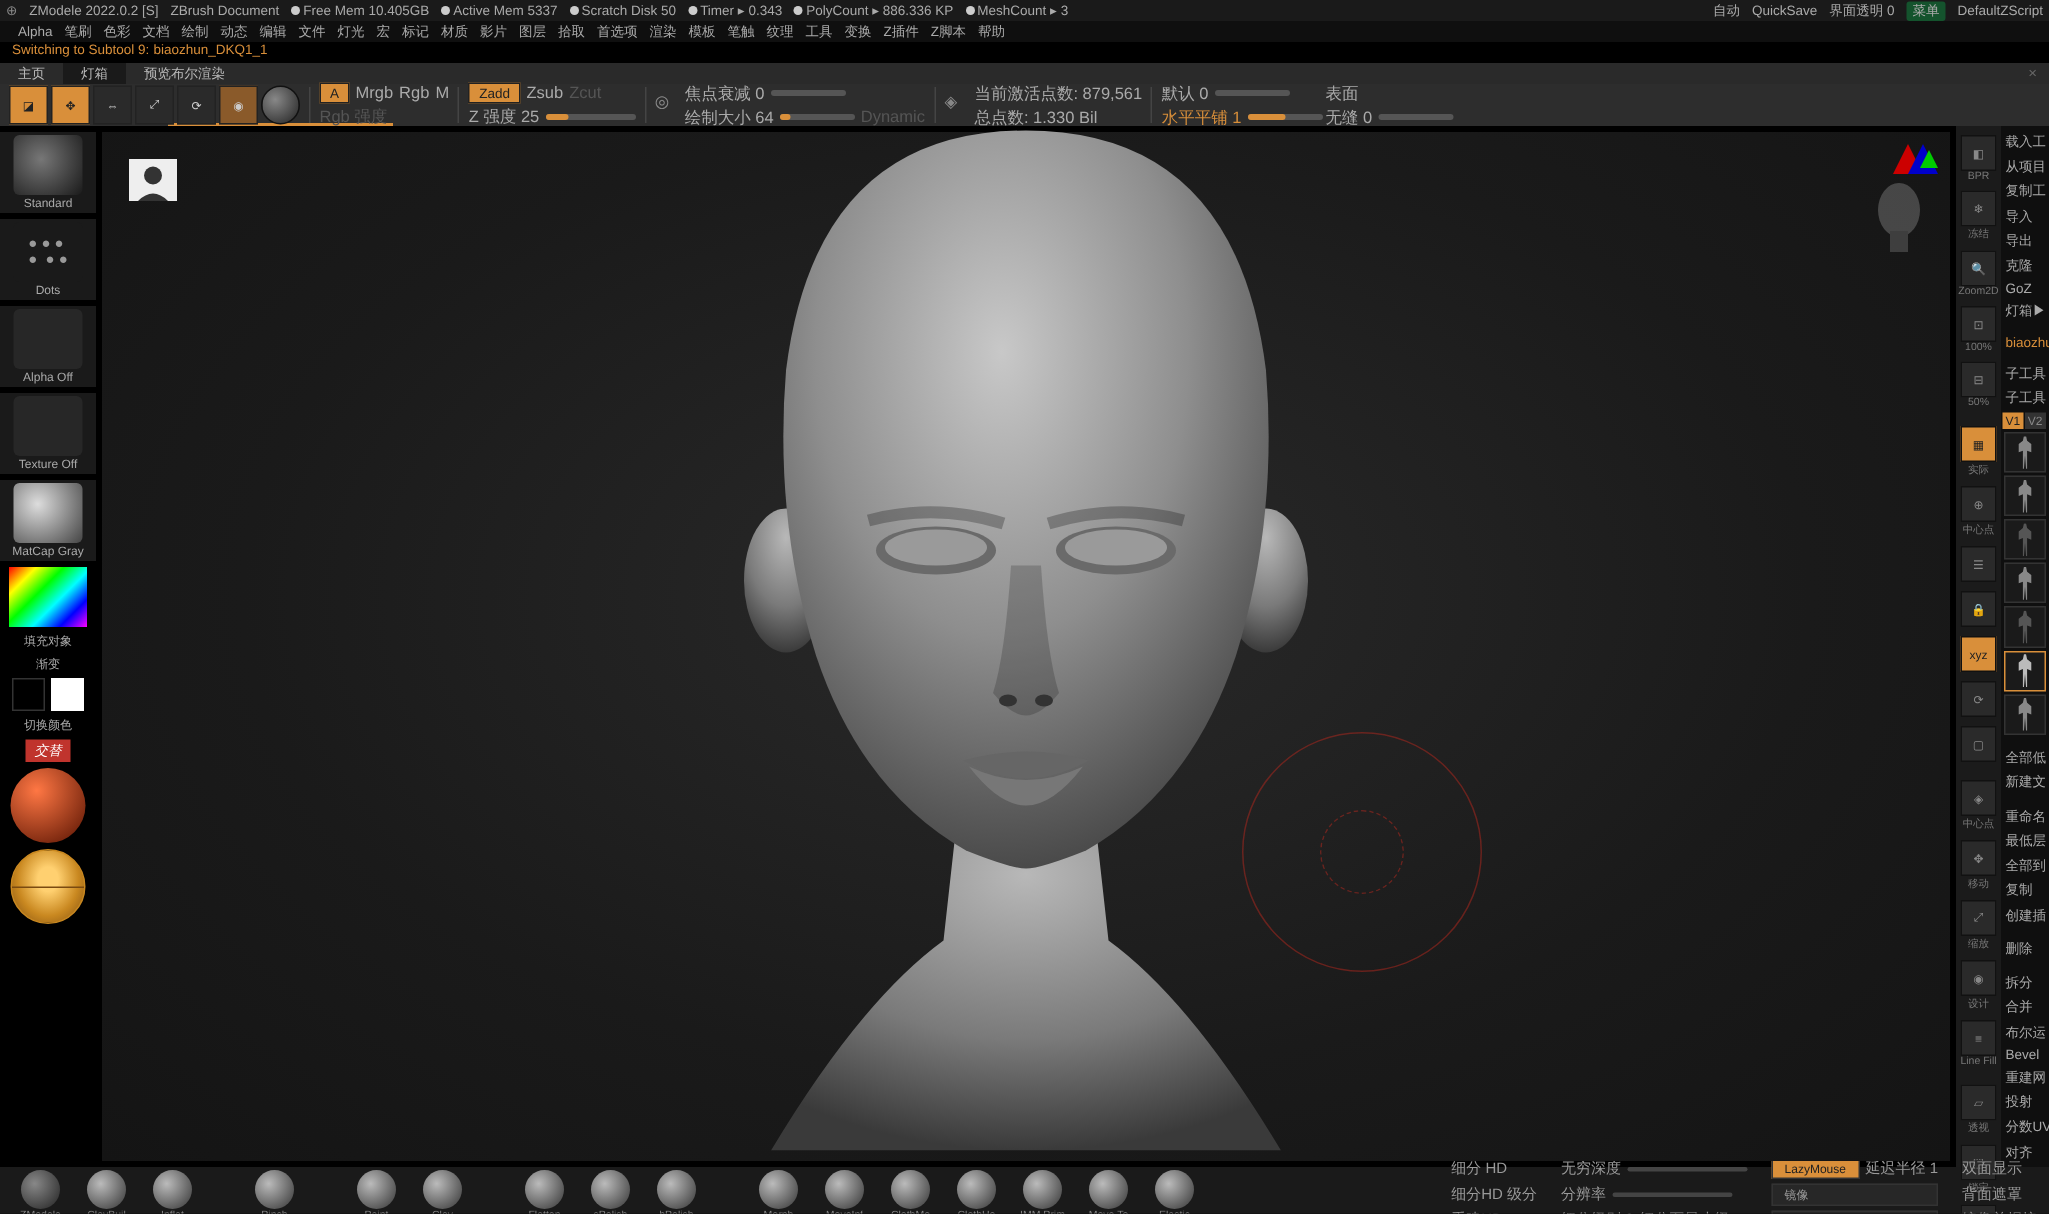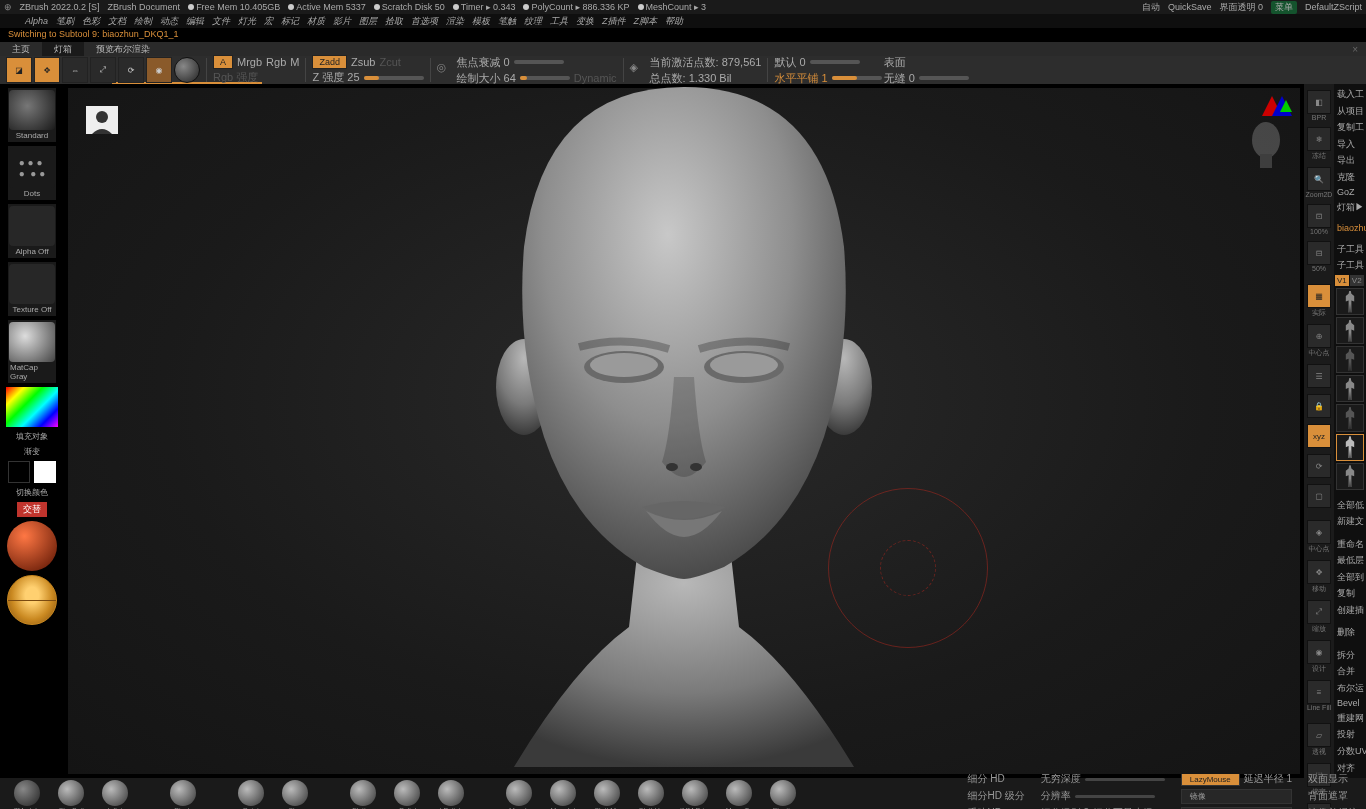--- a/index.html
+++ b/index.html
@@ -7,21 +7,21 @@
 
 
 #titlebar{height:14px;background:#1a1a1a;display:flex;align-items:center;padding:0 4px;gap:8px;}
 #titlebar span{font-size:9px;color:#aaa;}
 #titlebar .logo{color:#888;}
 #titlebar .right{margin-left:auto;display:flex;gap:8px;align-items:center;}
 .yellow-badge{background:#14532d;color:#000;padding:0 4px;border-radius:2px;}
 .led{display:inline-block;width:6px;height:6px;border-radius:50%;background:#ccc;margin-right:2px;}
 
 
-#menubar{height:14px;background:#0f0f0f;display:flex;align-items:center;padding:0 25px;gap:8px;font-style:italic;}
+#menubar{height:14px;background:#0f0f0f;display:flex;align-items:center;padding:0 12px;gap:8px;}
 #menubar span{font-size:9px;color:#aaa;cursor:pointer;}
 
 
 #switchline{height:14px;background:#000;padding:0 8px;}
 #switchline span{font-size:9px;color:#d98f3a;}
 
 
 #tabrow{height:14px;background:#2a2a2a;display:flex;align-items:center;}
 .tab{padding:0 12px;font-size:9px;color:#bbb;height:14px;line-height:14px;text-align:center;}
 .tab.active{background:#1a1a1a;}
@@ -45,39 +45,39 @@
 .tb-col{display:flex;flex-direction:column;gap:1px;}
 .tb-icon{width:18px;height:18px;font-size:11px;color:#888;}
 .sep{width:1px;height:24px;background:#444;margin:0 4px;}
 
 
 #accent{height:2px;background:#d98f3a;width:150px;margin-left:112px;margin-top:-2px;}
 
 
 #main{display:flex;height:694px;}
 #left-panel{width:64px;background:#000;display:flex;flex-direction:column;align-items:center;padding:4px 0;gap:4px;}
-.lp-slot{width:48px;background:#1a1a1a;display:flex;flex-direction:column;align-items:center;padding:2px;}
+.lp-slot{width:64px;background:#1a1a1a;display:flex;flex-direction:column;align-items:center;padding:2px;}
 .lp-swatch{width:46px;height:40px;background:radial-gradient(circle at 40% 40%,#777,#1a1a1a);border-radius:4px;}
 .lp-swatch.dots{background:#1a1a1a;position:relative;}
 .lp-dots{position:absolute;inset:0;display:flex;align-items:center;justify-content:center;}
 .lp-swatch.empty{background:#272727;}
 .lp-swatch.gray{background:radial-gradient(circle at 35% 35%,#ddd,#444);}
 .lp-label{font-size:8px;color:#aaa;margin-top:1px;}
 .lp-colorpick{width:52px;height:40px;background:linear-gradient(135deg,#f00,#ff0,#0f0,#0ff,#00f,#f0f);position:relative;}
 .lp-fill{font-size:8px;color:#aaa;}
 .lp-row{display:flex;gap:4px;}
 .lp-mini{width:22px;height:22px;}
 .lp-mini.black{background:#000;border:1px solid #333;}
 .lp-mini.white{background:#fff;}
 .lp-ball{width:50px;height:50px;border-radius:50%;}
 .lp-ball.red{background:radial-gradient(circle at 35% 30%,#ff7744,#551100);}
 .lp-ball.gold{background:radial-gradient(ellipse at 50% 40%,#ffd070 20%,#c98820 60%,#7a4a10);border:1px solid #c98820;position:relative;}
 .lp-ball.gold::after{content:'';position:absolute;left:0;top:50%;width:100%;height:1px;background:#7a4a10;}
 .lp-swap{font-size:8px;color:#aaa;}
-.lp-swap-btn{background:#c0342d;color:#fff;padding:1px 6px;font-size:9px;}
+.lp-swap-btn{background:#c0342d;color:#fff;padding:1px 6px;font-size:9px;font-style:italic;}
 
 
 #viewport{flex:1;background:#1d1d1d;position:relative;margin:4px;}
 #vp-canvas{position:absolute;inset:0;background:radial-gradient(ellipse at 50% 45%,#2a2a2a 0%,#1a1a1a 60%,#141414 100%);}
 .head-svg{position:absolute;left:50%;top:50%;transform:translate(-50%,-52%);}
 .avatar-box{position:absolute;top:18px;left:18px;width:32px;height:28px;background:#eee;}
 .gizmo{position:absolute;top:8px;right:8px;}
 .head-icon{position:absolute;top:32px;right:14px;width:40px;height:50px;opacity:.5;}
 .brush-ring{position:absolute;border:1px solid rgba(180,40,30,.5);border-radius:50%;}
 .brush-ring.outer{width:160px;height:160px;left:760px;top:400px;}
@@ -111,21 +111,21 @@
 .bs-row{display:flex;align-items:center;gap:4px;}
 .bs-slider{width:80px;height:3px;background:#444;border-radius:2px;}
 .bs-ctrl-btn{padding:1px 8px;font-size:8px;background:#272727;border:1px solid #333;}
 .bs-ctrl-btn.orange{background:#d98f3a;color:#222;}
 </style>
 </head>
 <body>
 
 <div id="titlebar">
   <span class="logo">⊕</span>
-  <span>ZBrush 2022.0.2 [S]</span>
+  <span>ZModele 2022.0.2 [S]</span>
   <span>ZBrush Document</span>
   <span><i class="led"></i><span>Free Mem 10.405GB</span></span>
   <span><i class="led"></i><span>Active Mem 5337</span></span>
   <span><i class="led"></i><span>Scratch Disk 50</span></span>
   <span><i class="led"></i><span>Timer ▸ 0.343</span></span>
   <span><i class="led"></i><span>PolyCount ▸ 886.336 KP</span></span>
   <span><i class="led"></i><span>MeshCount ▸ 3</span></span>
   <div class="right">
     <span>自动</span>
     <span>QuickSave</span>

